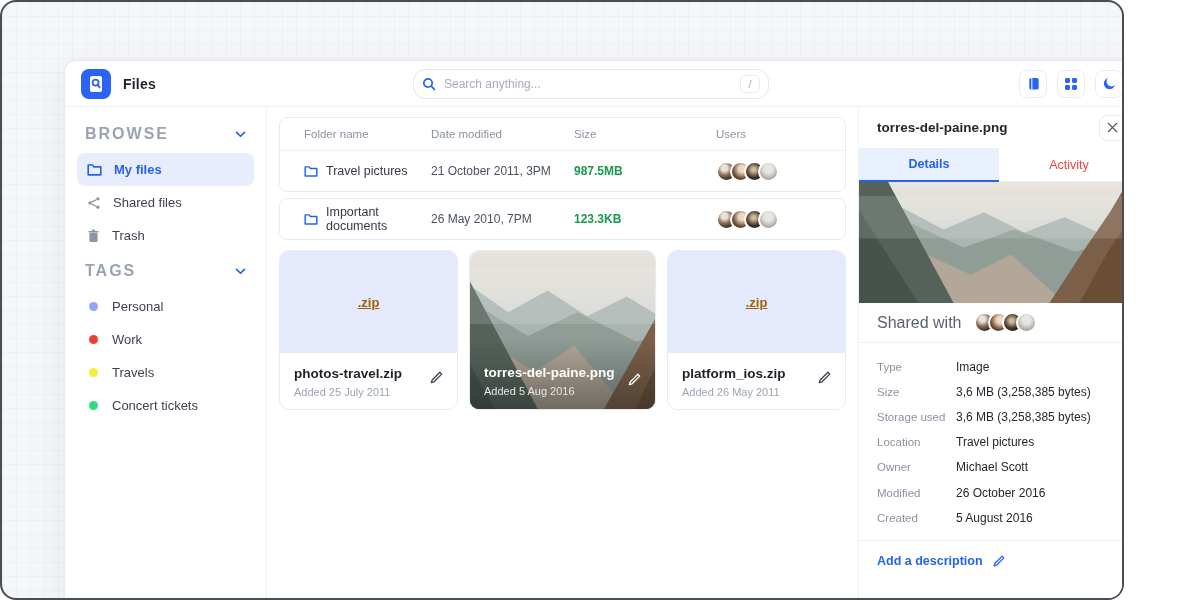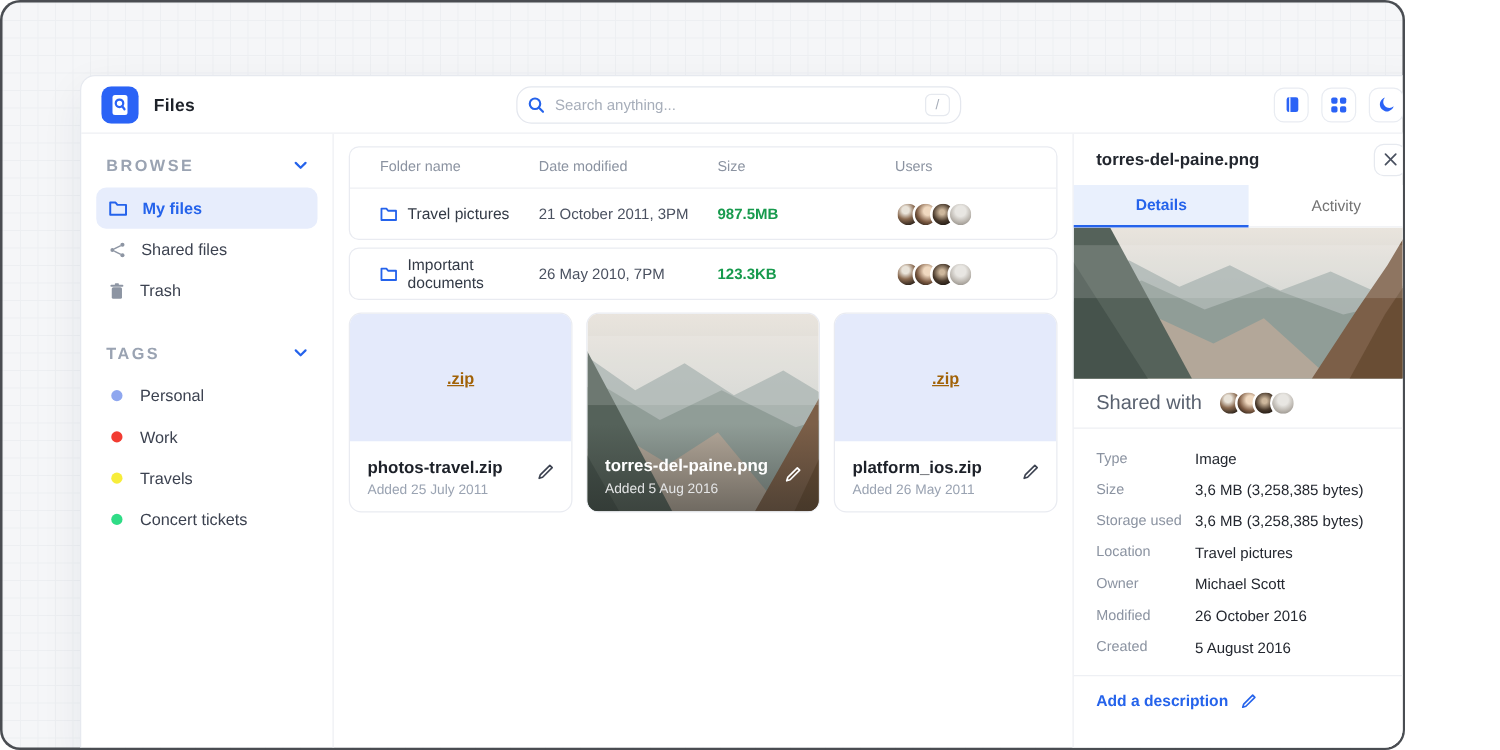--- a/index.html
+++ b/index.html
@@ -29,25 +29,25 @@
   }
   .searchbox input { flex:1; border:none; outline:none; font-size:12px; color:#3a4150; background:transparent; font-family:"Liberation Sans", sans-serif; }
   .searchbox input::placeholder { color:#a7aeba; }
   .kbd { flex:0 0 auto; min-width:20px; height:18px; border:1px solid #e6e9ef; border-radius:5px; color:#a7aeba; font-size:11px; display:flex; align-items:center; justify-content:center; padding:0 5px; }
   .top-actions { margin-left:auto; display:flex; gap:10px; }
   .icon-btn { width:28px; height:28px; border:1px solid #e9ecf2; border-radius:8px; background:#fff; display:flex; align-items:center; justify-content:center; cursor:pointer; }
   
   .body { flex:1; display:flex; min-height:0; }
   .sidebar { width:202px; flex:0 0 202px; border-right:1px solid #eef0f4; padding:14px 12px; }
   .section-header { display:flex; align-items:center; justify-content:space-between; padding:4px 8px 10px 8px; }
-  .section-title { font-size:13px; font-weight:bold; letter-spacing:2px; color:#9aa3b2; }
+  .section-title { font-size:16px; font-weight:bold; letter-spacing:2px; color:#9aa3b2; }
   .side-item { display:flex; align-items:center; gap:12px; height:33px; padding:0 10px; border-radius:8px; font-size:13px; color:#3c4250; cursor:pointer; }
   .side-item.active { background:#e7edfc; color:#2563eb; font-weight:bold; }
   .tag-dot { width:9px; height:9px; border-radius:50%; flex:0 0 9px; margin:0 2px; }
-  .tags-block { margin-top:22px; }
+  .tags-block { margin-top:6px; }
   
   .main { flex:1; min-width:0; padding:10px 12px; }
   .tcard { border:1px solid #e9ebf1; border-radius:8px; background:#fff; }
   .trow { display:grid; grid-template-columns:127px 143px 142px 1fr; align-items:center; padding:0 24px; }
   .thead { height:33px; border-bottom:1px solid #eef0f4; }
   .thead span { font-size:11.5px; color:#8b93a1; }
   .tdata { height:40px; }
   .cell-name { display:flex; align-items:center; gap:8px; font-size:12.5px; color:#333a46; }
   .cell-date { font-size:12px; color:#4a5160; }
   .cell-size { font-size:12px; font-weight:bold; color:#179a4d; }
@@ -73,21 +73,21 @@
   .img-meta { position:absolute; left:14px; bottom:12px; }
   .img-meta .card-name { color:#fff; }
   .img-meta .card-added { color:#e4e5e6; }
   .img-pencil { position:absolute; right:13px; bottom:22px; color:#fff; }
   
   .panel { width:281px; flex:0 0 281px; border-left:1px solid #eef0f4; display:flex; flex-direction:column; background:#fff; }
   .panel-header { height:41px; flex:0 0 41px; display:flex; align-items:center; justify-content:space-between; padding:0 14px 0 18px; }
   .panel-title { font-size:13.5px; font-weight:bold; color:#23272f; }
   .close-btn { width:26px; height:26px; border:1px solid #e6e9ef; border-radius:8px; background:#fff; color:#4a5160; font-size:13px; display:flex; align-items:center; justify-content:center; cursor:pointer; }
   .tabs { display:flex; height:34px; flex:0 0 34px; }
-  .tab { flex:1; display:flex; align-items:center; justify-content:center; font-size:12.5px; cursor:pointer; color:#737373; border-bottom:1px solid #eef0f4; background:#fff; }
+  .tab { flex:1; display:flex; align-items:center; justify-content:center; font-size:12.5px; cursor:pointer; color:#ef4444; border-bottom:1px solid #eef0f4; background:#fff; }
   .tab.active { background:#e9f0fd; color:#2563eb; font-weight:bold; border-bottom:2px solid #2563eb; }
   .preview { height:121px; flex:0 0 121px; overflow:hidden; }
   .preview svg { width:100%; height:100%; display:block; }
   .shared-row { height:40px; flex:0 0 40px; display:flex; align-items:center; gap:12px; padding:0 18px; border-bottom:1px solid #eef0f4; }
   .shared-label { font-size:16px; color:#5a6270; }
   .details-list { padding:11px 18px 10px 18px; border-bottom:1px solid #eef0f4; }
   .detail-row { display:flex; align-items:center; height:25.2px; }
   .detail-label { width:79px; flex:0 0 79px; font-size:11.5px; color:#8b93a1; }
   .detail-value { font-size:12px; font-weight:500; color:#23272f; }
   .add-desc { display:flex; align-items:center; gap:9px; padding:13px 18px; color:#2563eb; font-size:12.5px; font-weight:bold; cursor:pointer; }

